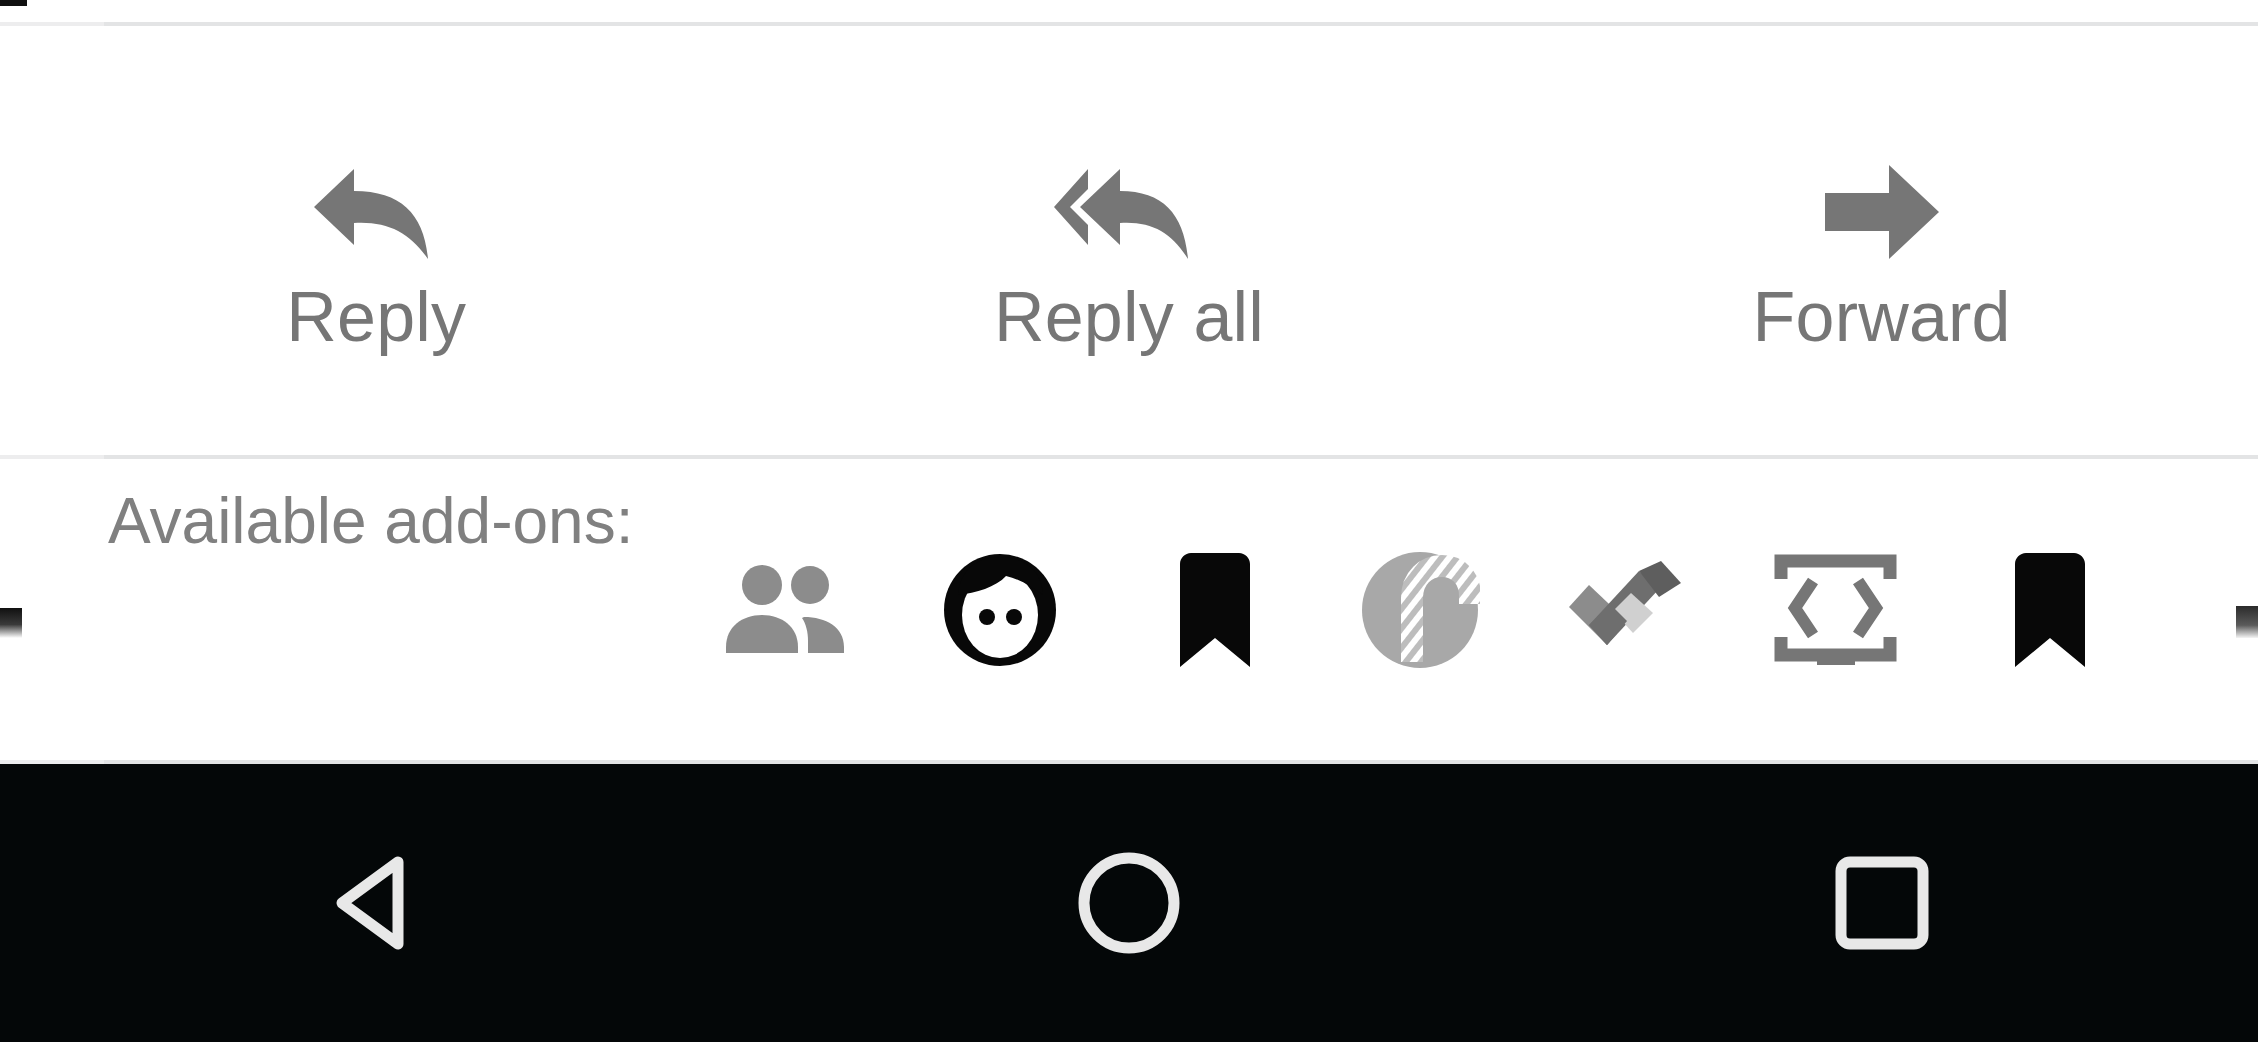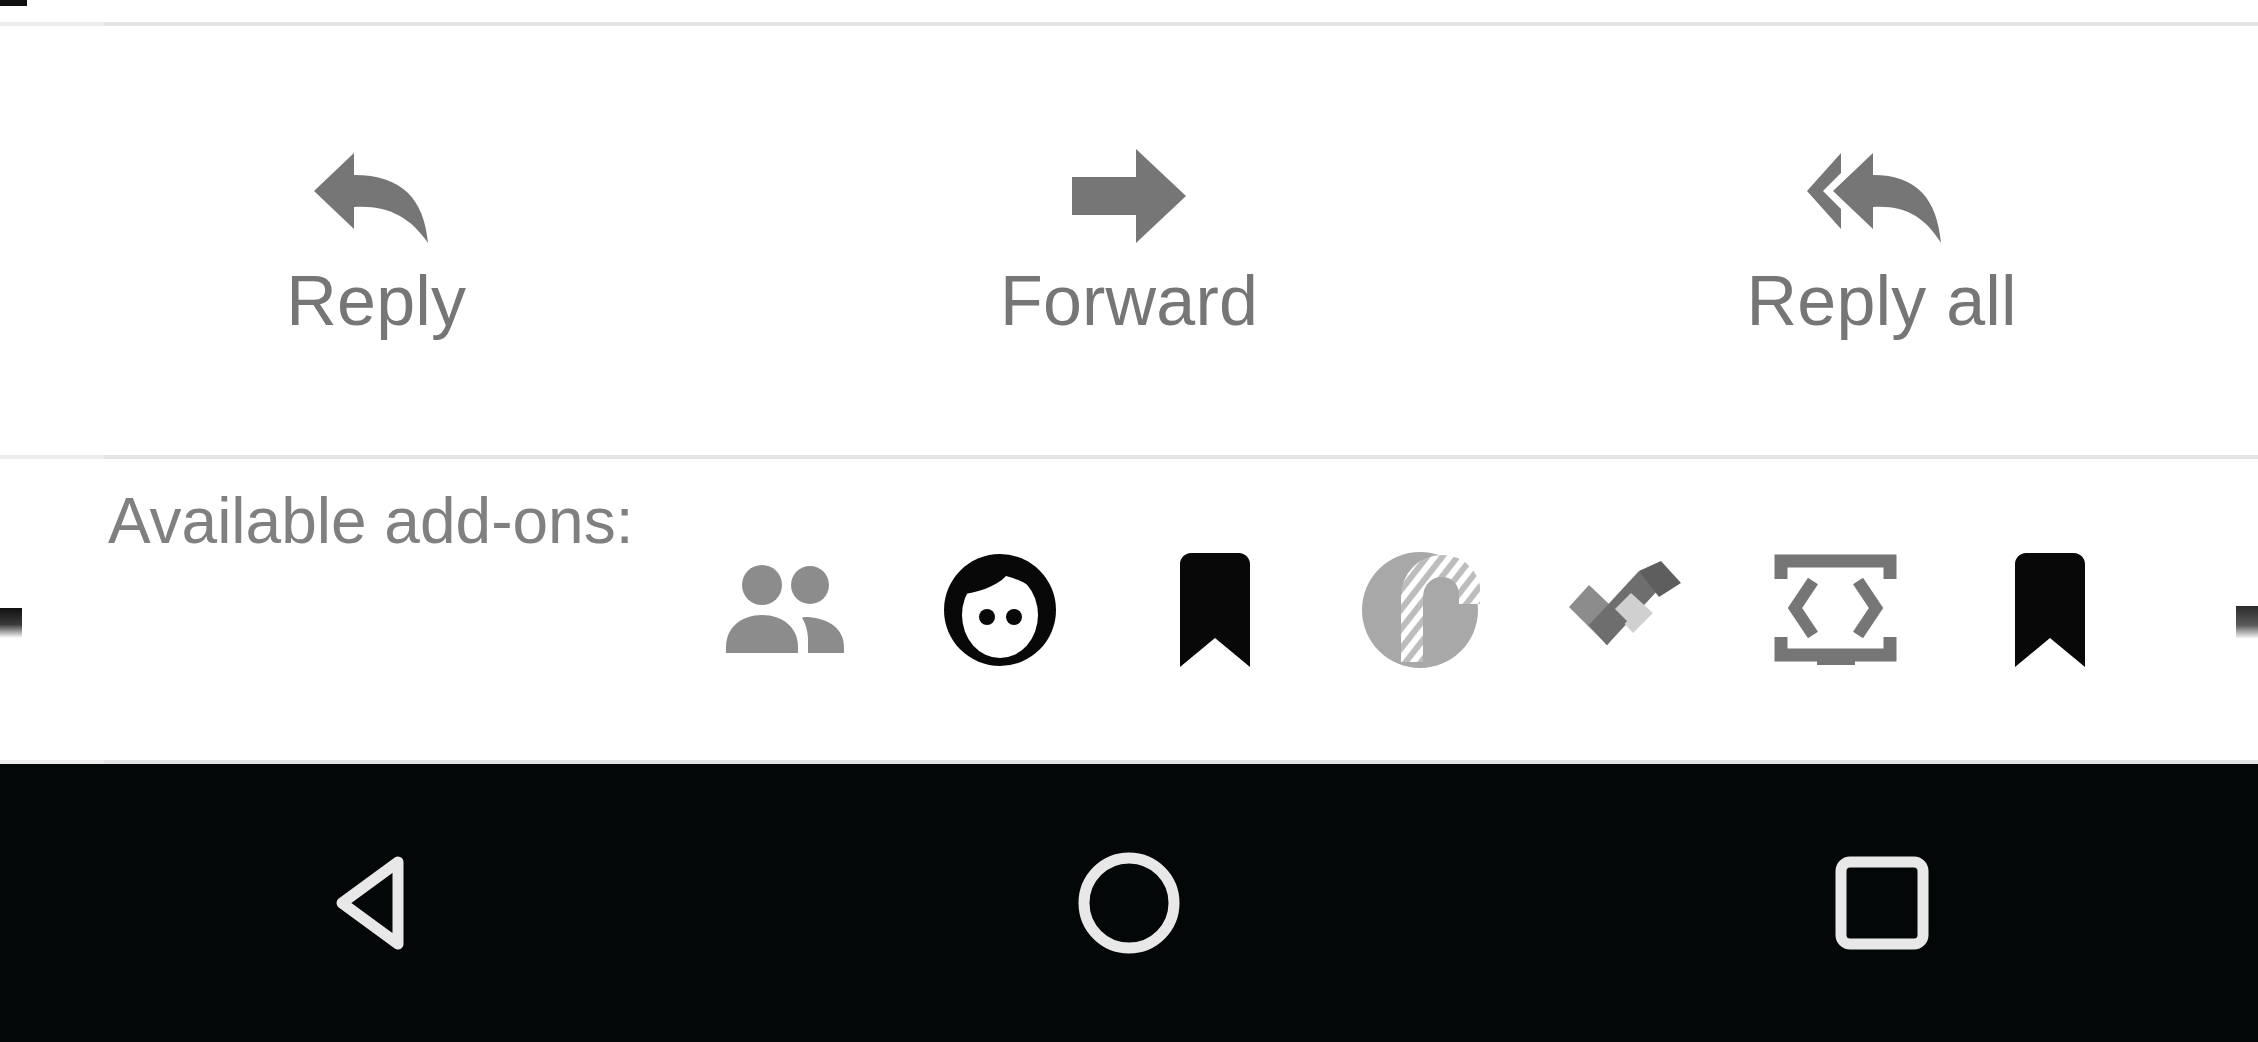--- a/index.html
+++ b/index.html
@@ -30,21 +30,21 @@
   .divider .stub {
     position:absolute; left:0; top:0; width:104px; height:4px;
     background:#ededee;
   }
   #divider-top    { top:22px; }
   #divider-mid    { top:455px; }
   #divider-bottom { top:760px; }
 
   
   #reply-bar {
-    position:absolute; left:0; top:10px;
+    position:absolute; left:0; top:26px;
     width:2258px; height:429px;
     display:flex; align-items:center;
   }
   .action-btn {
     flex:1 1 0;
     height:100%;
     display:flex; flex-direction:column;
     align-items:center; justify-content:center;
     gap:10px;
     background:transparent;
@@ -128,35 +128,35 @@
       <span class="action-icon">
         <svg width="140" height="110" viewBox="0 0 140 110" aria-hidden="true">
           <path fill="#767676" d="M48 12 L8 50 L48 88 L48 66 C82 64 104 76 122 102 C118 58 96 34 48 34 Z"></path>
         </svg>
       </span>
       <span class="action-label">Reply</span>
     </button>
 
     <button class="action-btn">
       <span class="action-icon">
-        <svg width="130" height="110" viewBox="0 0 130 110" aria-hidden="true">
-          <path fill="#767676" d="M8 36 L72 36 L72 8 L122 55 L72 102 L72 74 L8 74 Z"></path>
-        </svg>
-      </span>
-      <span class="action-label">Forward</span>
-    </button>
-
-    <button class="action-btn">
-      <span class="action-icon">
         <svg width="150" height="110" viewBox="0 0 150 110" aria-hidden="true">
           <path fill="#767676" d="M34 12 L0 50 L34 88 L34 68 L16 50 L34 32 Z"></path>
           <path fill="#767676" d="M66 12 L26 50 L66 88 L66 66 C98 64 118 76 134 102 C130 58 110 34 66 34 Z"></path>
         </svg>
       </span>
       <span class="action-label">Reply all</span>
+    </button>
+
+    <button class="action-btn">
+      <span class="action-icon">
+        <svg width="130" height="110" viewBox="0 0 130 110" aria-hidden="true">
+          <path fill="#767676" d="M8 36 L72 36 L72 8 L122 55 L72 102 L72 74 L8 74 Z"></path>
+        </svg>
+      </span>
+      <span class="action-label">Forward</span>
     </button>
 
   </div>
 
   <div class="divider" id="divider-mid">
     <div class="stub"></div>
   </div>
 
   <div id="addons-row"></div>
 

